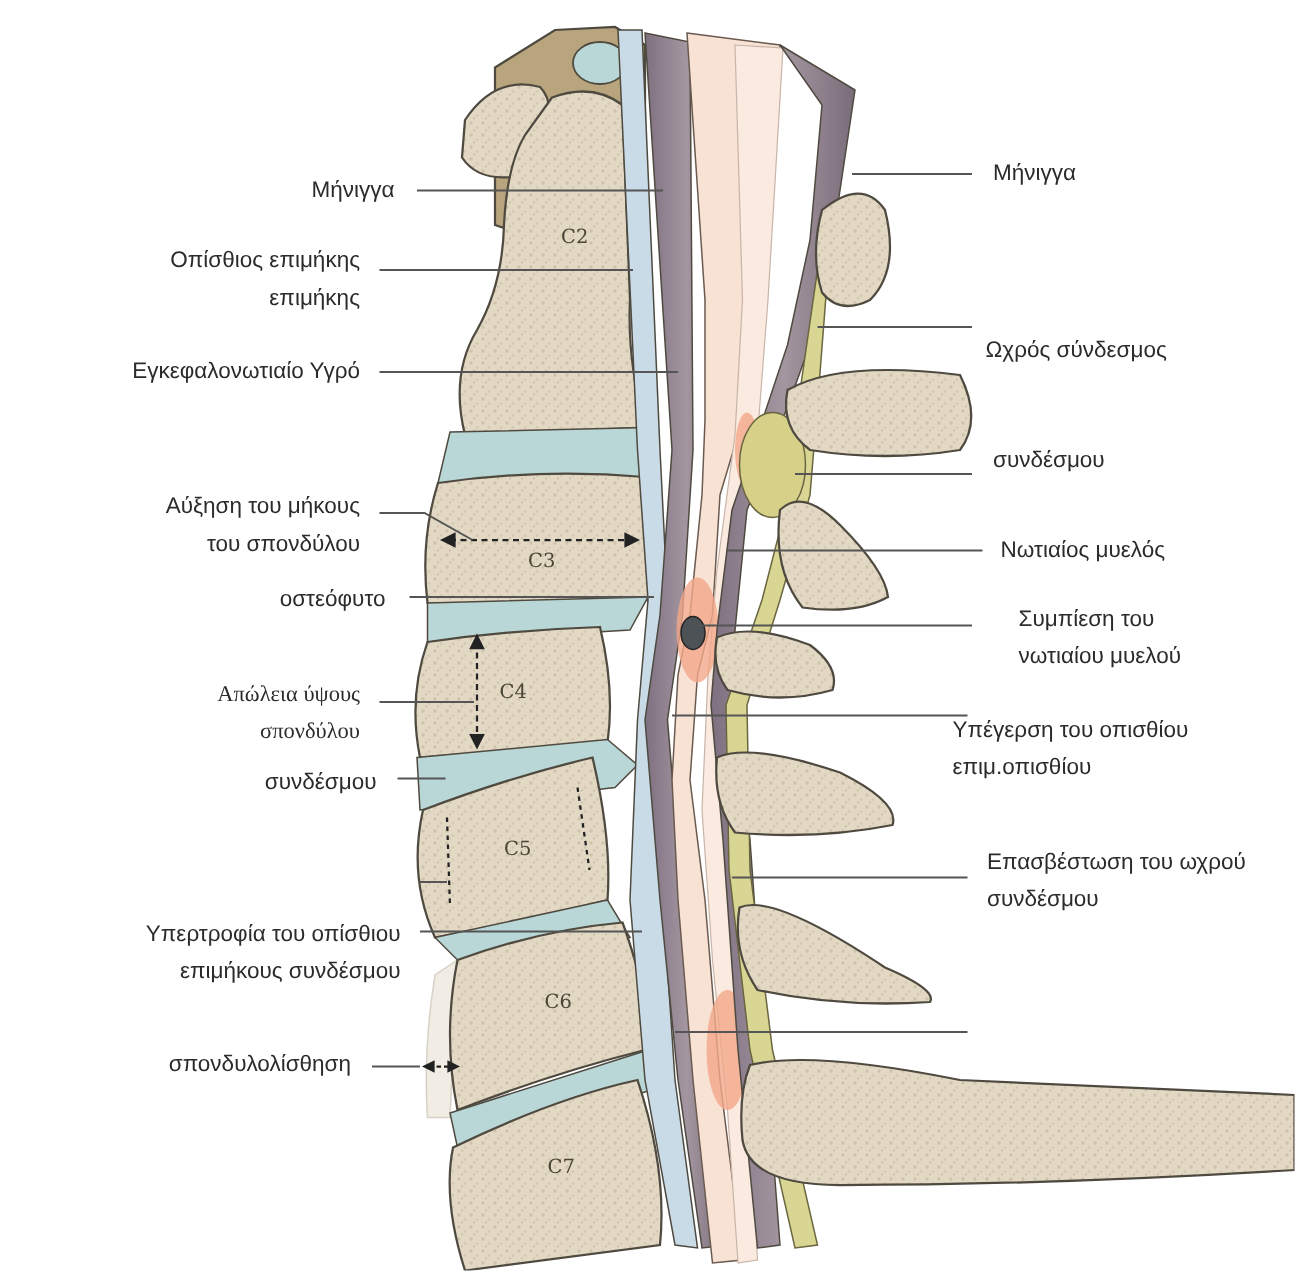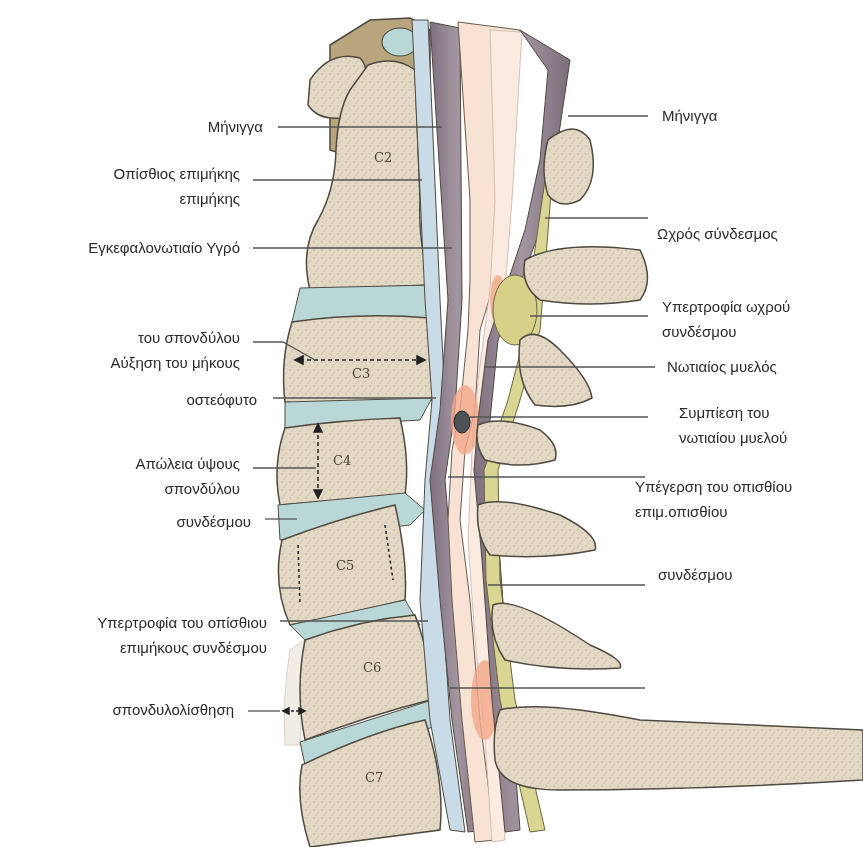--- a/index.html
+++ b/index.html
@@ -130,27 +130,27 @@
   <span>Μήνιγγα</span>
 </div>
 <div class="lbl left" style="right:623px; top:161px;">
   <span>Οπίσθιος επιμήκης</span>
   <span>επιμήκης</span>
 </div>
 <div class="lbl left" style="right:623px; top:235px;">
   <span>Εγκεφαλονωτιαίο Υγρό</span>
 </div>
 <div class="lbl left" style="right:623px; top:325px;">
+  <span>Αύξηση του μήκους</span>
   <span>του σπονδύλου</span>
-  <span>Αύξηση του μήκους</span>
 </div>
 <div class="lbl left" style="right:606px; top:387px;">
   <span>οστεόφυτο</span>
 </div>
-<div class="lbl left" style="right:623px; top:451px;">
+<div class="lbl left" style="right:623px; top:451px;font-family:Liberation Serif, serif;">
   <span>Απώλεια ύψους</span>
   <span>σπονδύλου</span>
 </div>
 <div class="lbl left" style="right:612px; top:509px;">
   <span>συνδέσμου</span>
 </div>
 <div class="lbl left" style="right:596px; top:590px;margin-top:20px;">
   <span>Υπερτροφία του οπίσθιου</span>
   <span>επιμήκους συνδέσμου</span>
 </div>
@@ -158,29 +158,29 @@
   <span>σπονδυλολίσθηση</span>
 </div>
 
 <div class="lbl right" style="left:662px; top:103px;">
   <span>Μήνιγγα</span>
 </div>
 <div class="lbl right" style="left:657px; top:204px;margin-top:17px;">
   <span>Ωχρός σύνδεσμος</span>
 </div>
 <div class="lbl right" style="left:662px; top:294px;">
-  <span>Υπερτροφία ωχρού</span>
   <span>συνδέσμου</span>
 </div>
 <div class="lbl right" style="left:667px; top:354px;">
   <span>Νωτιαίος μυελός</span>
 </div>
 <div class="lbl right" style="left:661px; top:400px;margin-left:18px;">
   <span>Συμπίεση του</span>
   <span>νωτιαίου μυελού</span>
 </div>
 <div class="lbl right" style="left:635px; top:474px;">
   <span>Υπέγερση του οπισθίου</span>
   <span>επιμ.οπισθίου</span>
 </div>
 <div class="lbl right" style="left:658px; top:562px;">
+  <span>Επασβέστωση του ωχρού</span>
   <span>συνδέσμου</span>
 </div>
 
 </body></html>

